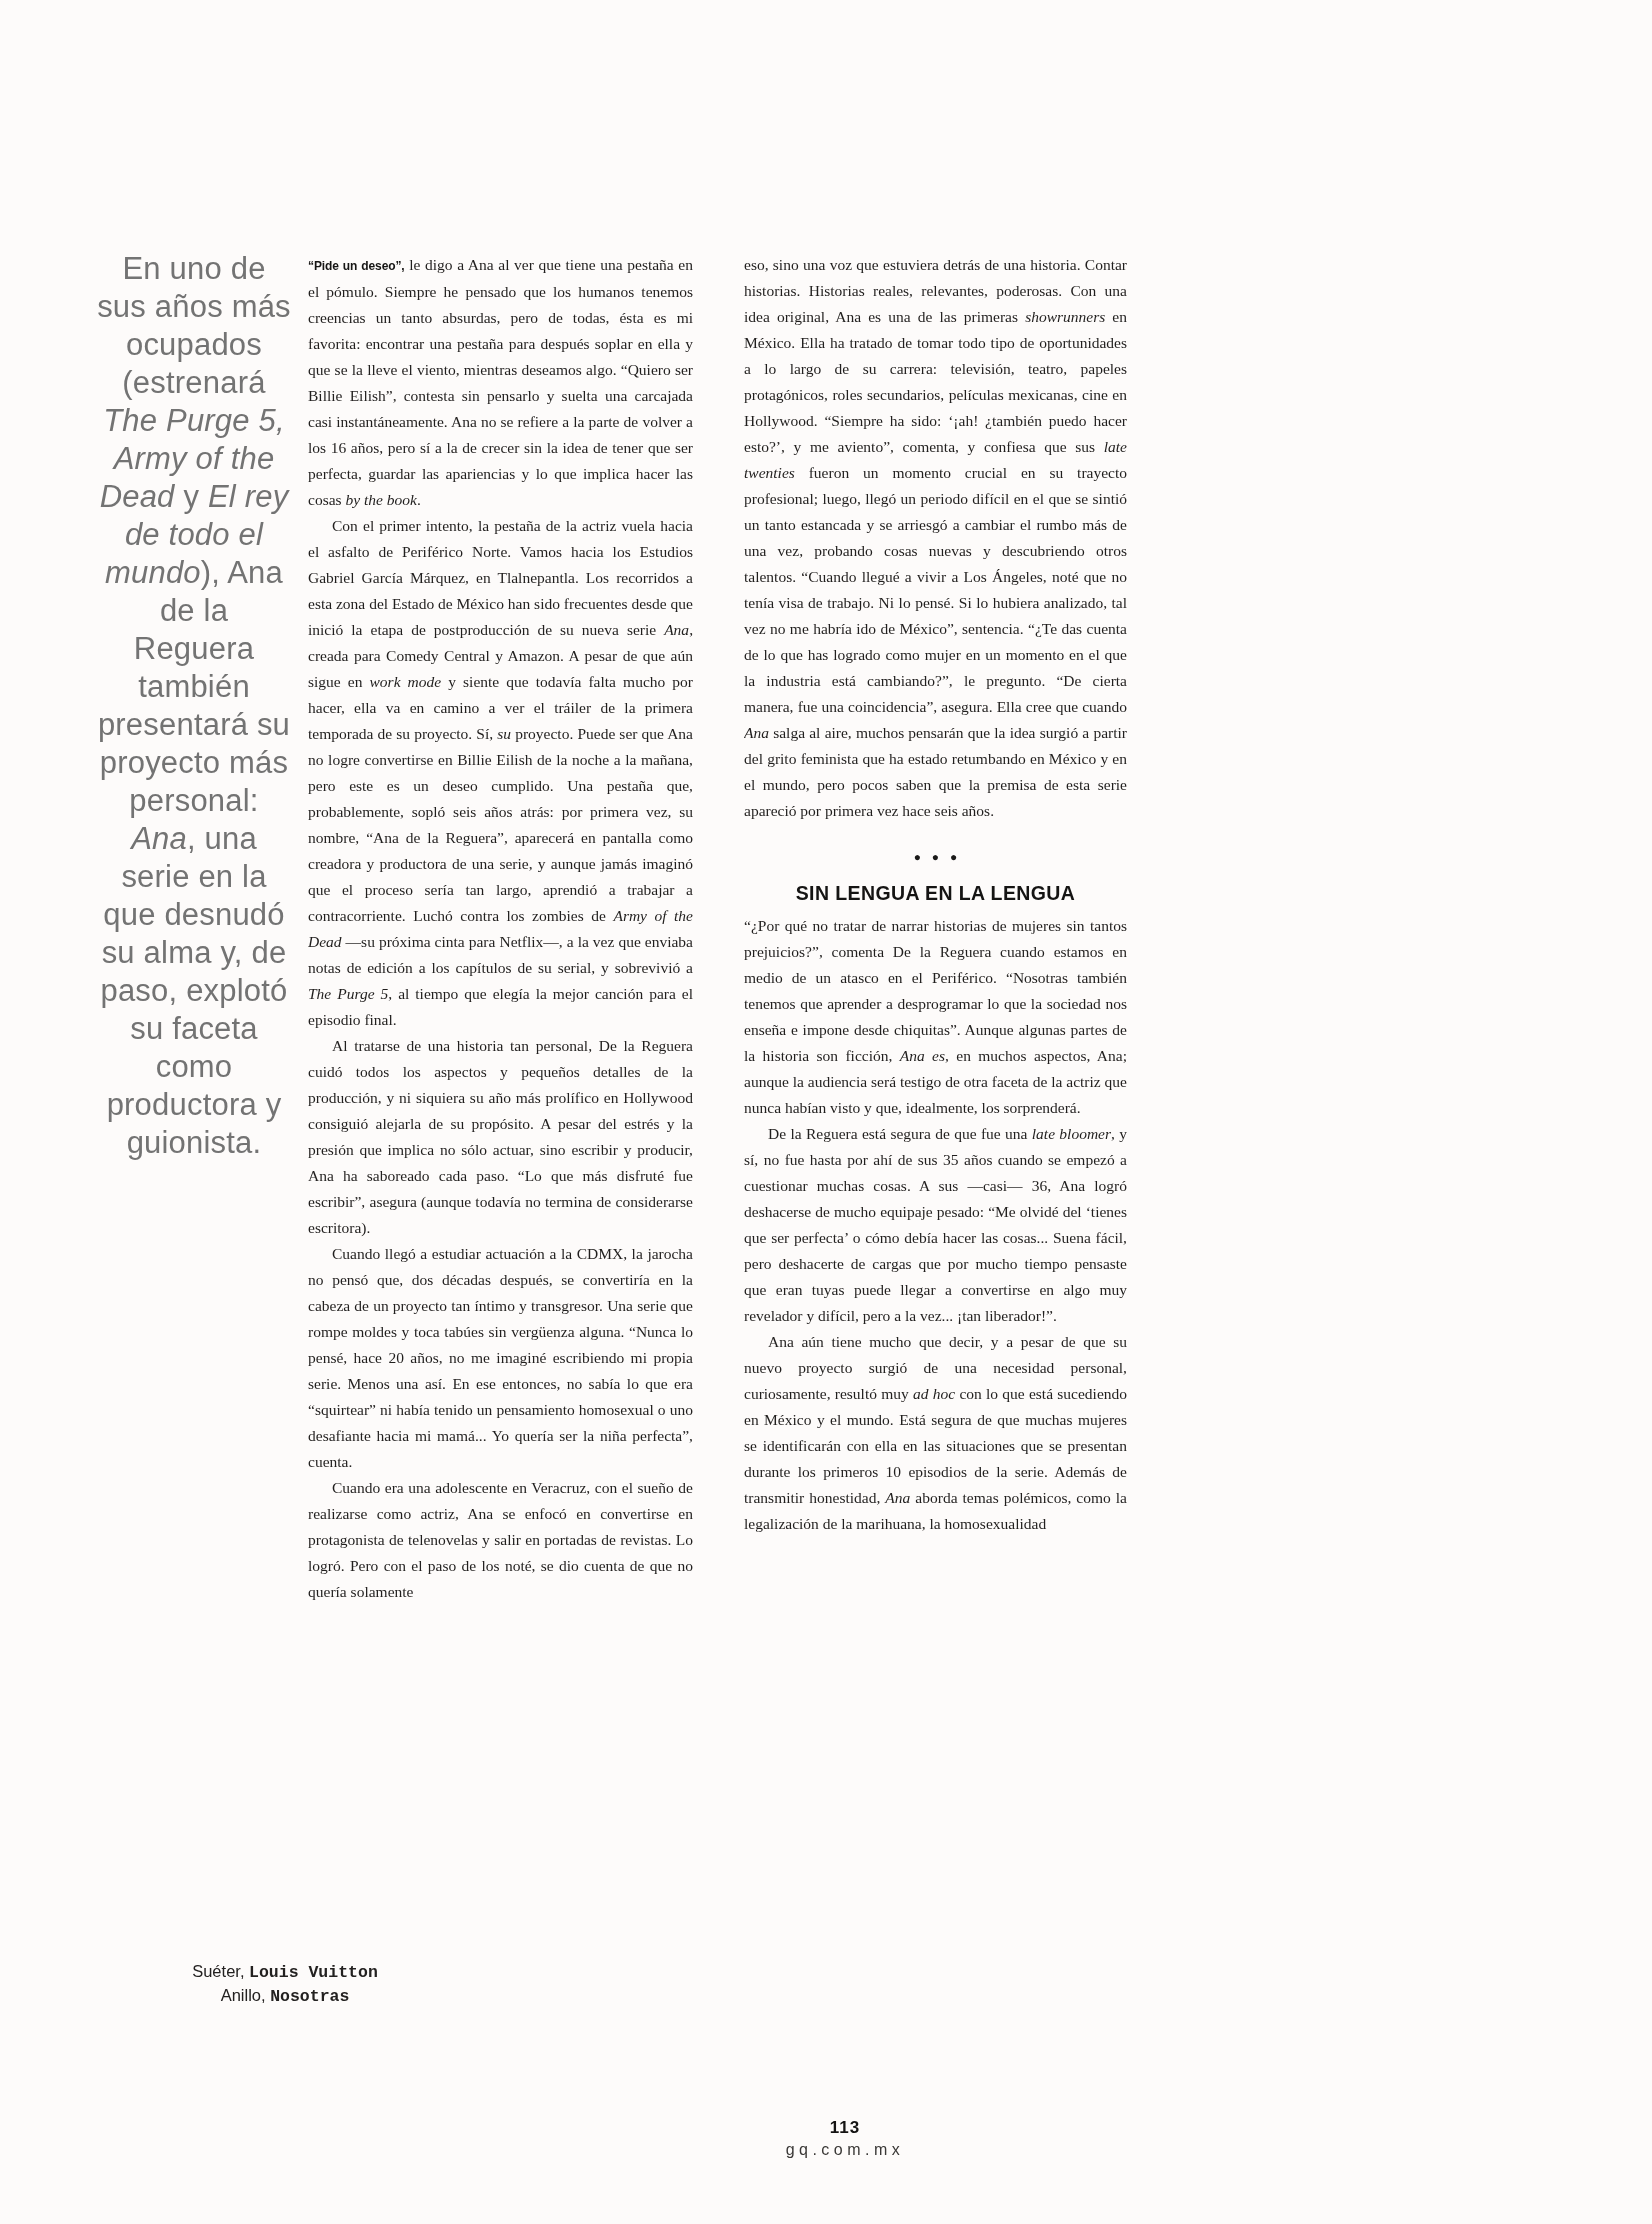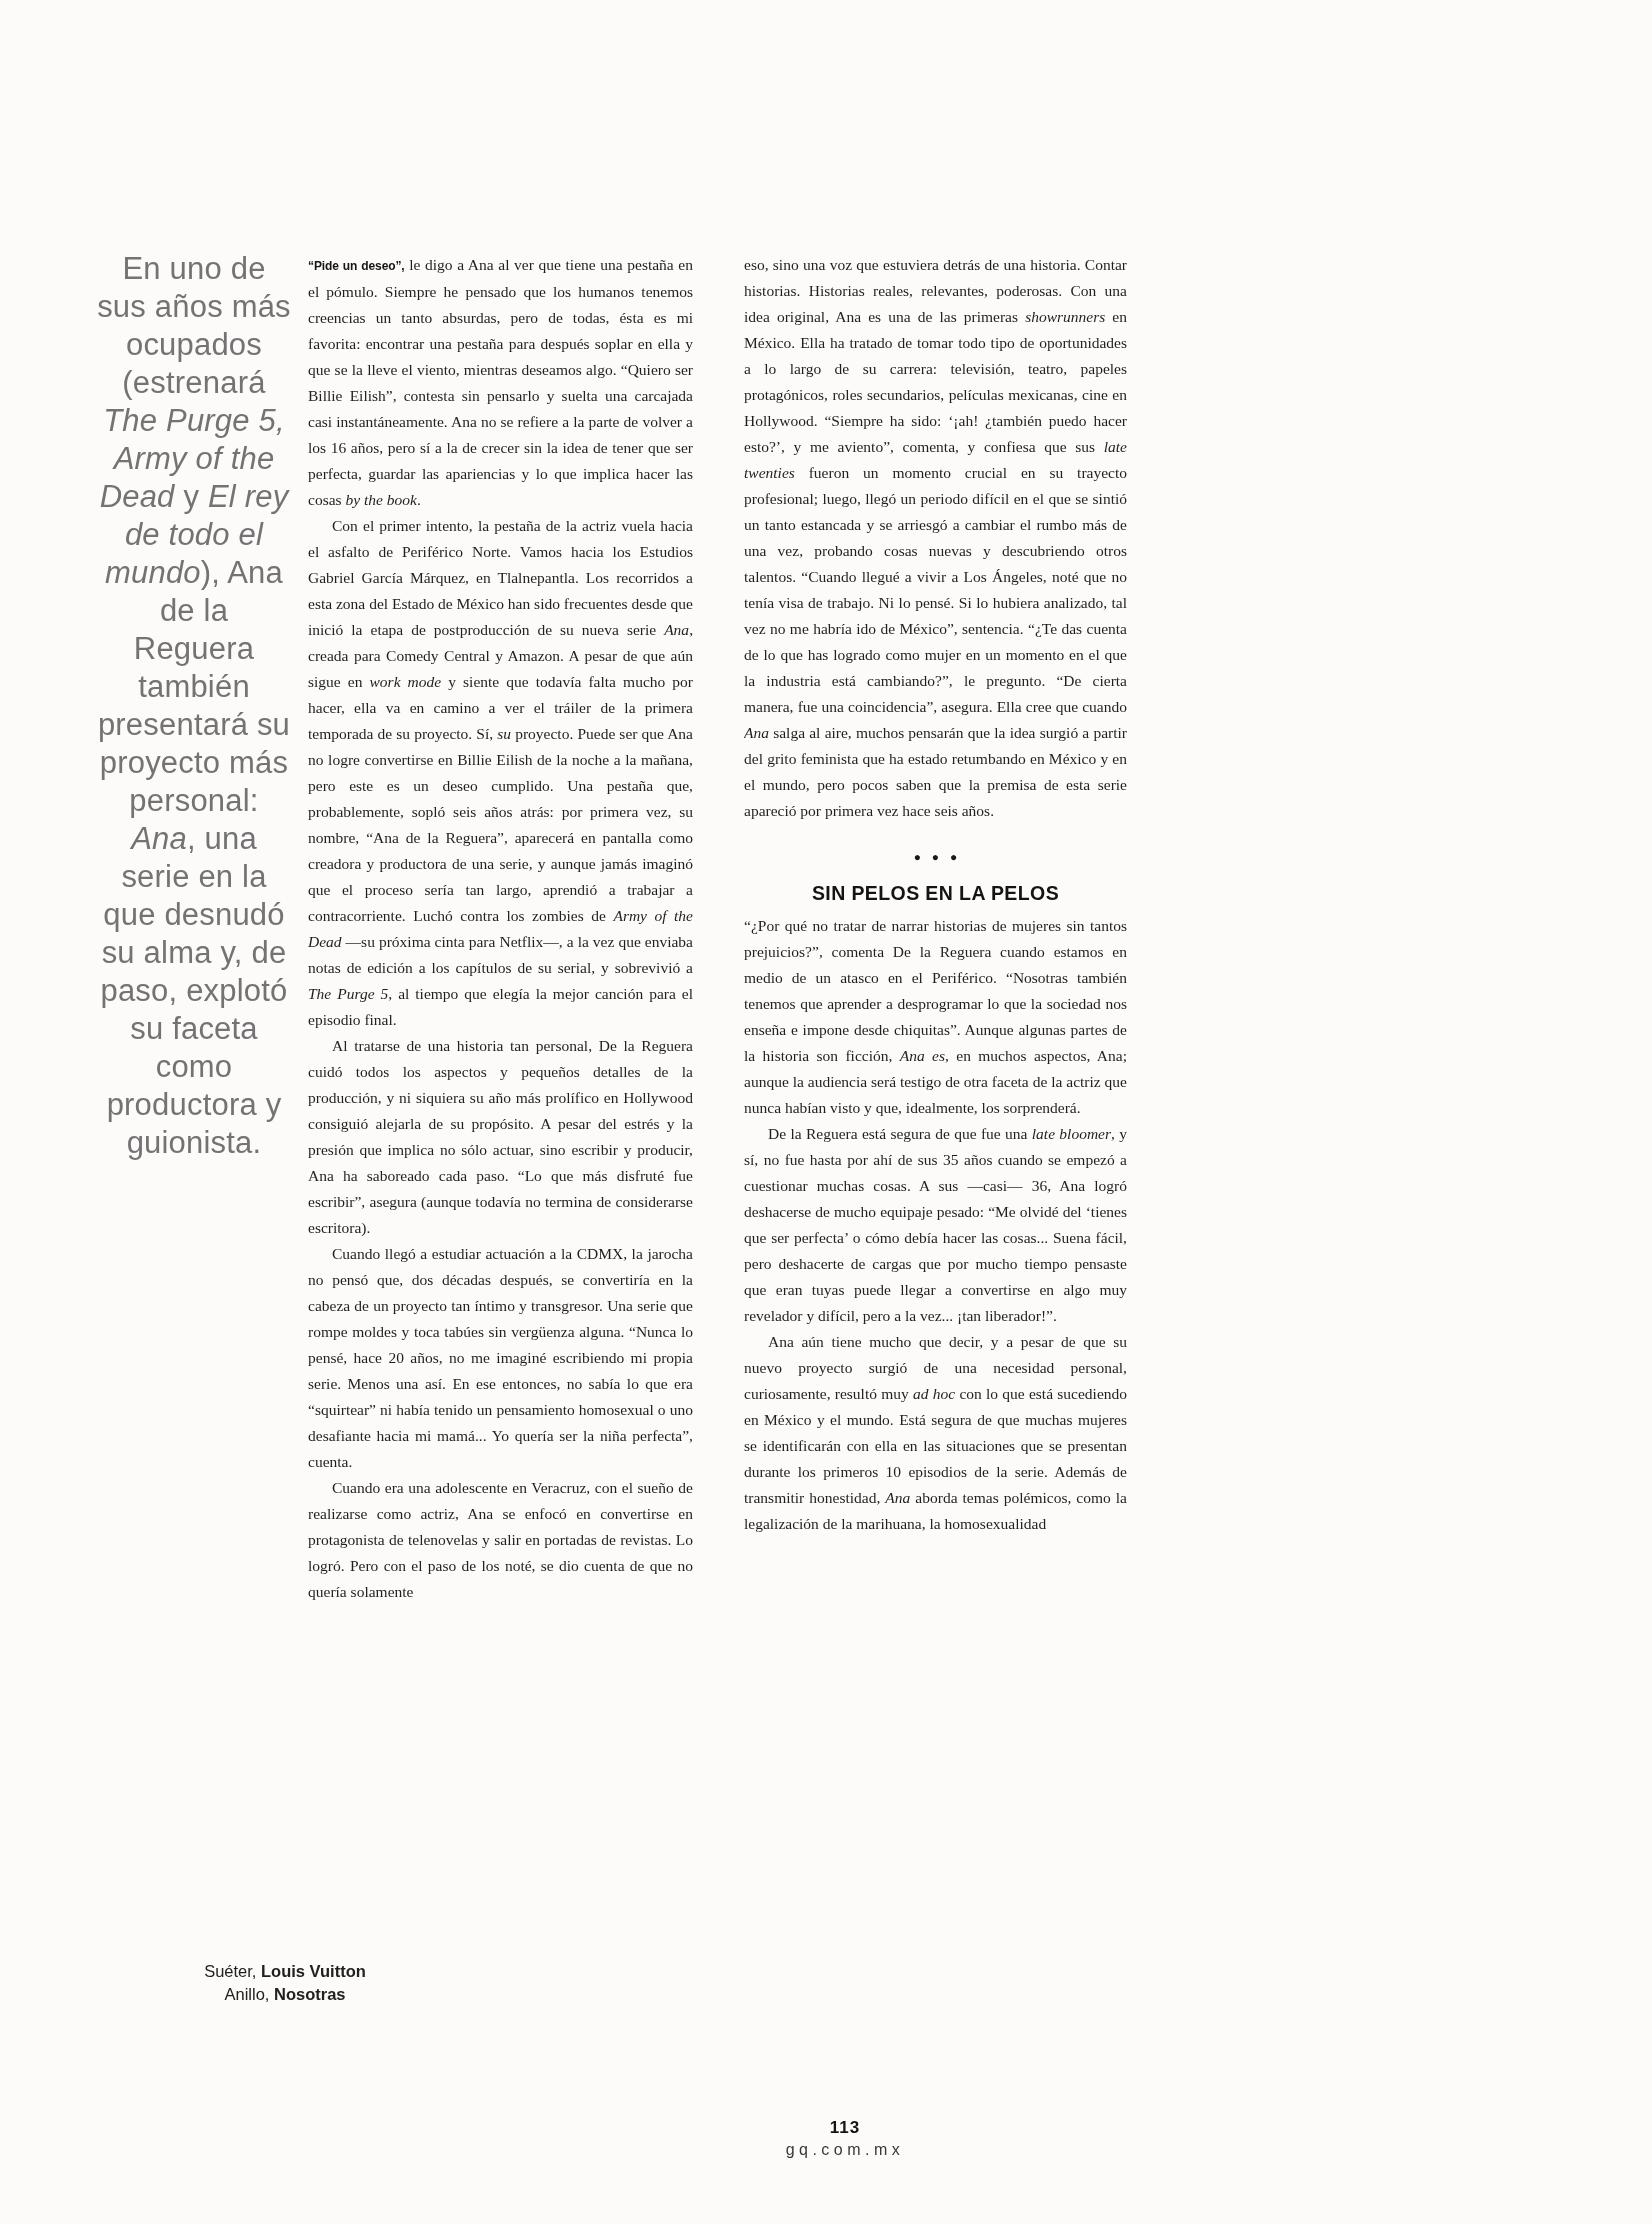--- a/index.html
+++ b/index.html
@@ -30,21 +30,21 @@
     font-size:15.5px;line-height:26px;
     text-align:justify;
     color:#211f1e;
     max-height:1700px;overflow:hidden;
   }
   .col1{left:308px;width:385px;}
   .col2{left:744px;width:383px;}
   .para{margin:0;hyphens:auto;-webkit-hyphens:auto;}
   .para.indent{text-indent:24px;}
   .seg-i{font-style:italic;}
-  .seg-b{font-weight:bold;}
+  .seg-b{font-weight:bold;font-family:Liberation Mono, monospace;}
   .seg-lead{
     font-family:"Liberation Sans",sans-serif;
     font-weight:700;font-size:12px;letter-spacing:-.1px;
     color:#161514;
   }
 
   
   .dots{
     text-align:center;
     font-size:12px;letter-spacing:11px;padding-left:11px;
@@ -92,21 +92,21 @@
       <p class="para"><span class="seg-lead">“Pide un deseo”,</span><span> le digo a Ana al ver que tiene una pestaña en el pómulo. Siempre he pensado que los humanos tenemos creencias un tanto absurdas, pero de todas, ésta es mi favorita: encontrar una pestaña para después soplar en ella y que se la lleve el viento, mientras deseamos algo. “Quiero ser Billie Eilish”, contesta sin pensarlo y suelta una carcajada casi instantáneamente. Ana no se refiere a la parte de volver a los 16 años, pero sí a la de crecer sin la idea de tener que ser perfecta, guardar las apariencias y lo que implica hacer las cosas </span><span class="seg-i">by the book</span><span>.</span></p>
       <p class="para indent"><span>Con el primer intento, la pestaña de la actriz vuela hacia el asfalto de Periférico Norte. Vamos hacia los Estudios Gabriel García Márquez, en Tlalnepantla. Los recorridos a esta zona del Estado de México han sido frecuentes desde que inició la etapa de postproducción de su nueva serie </span><span class="seg-i">Ana</span><span>, creada para Comedy Central y Amazon. A pesar de que aún sigue en </span><span class="seg-i">work mode</span><span> y siente que todavía falta mucho por hacer, ella va en camino a ver el tráiler de la primera temporada de su proyecto. Sí, </span><span class="seg-i">su</span><span> proyecto. Puede ser que Ana no logre convertirse en Billie Eilish de la noche a la mañana, pero este es un deseo cumplido. Una pestaña que, probablemente, sopló seis años atrás: por primera vez, su nombre, “Ana de la Reguera”, aparecerá en pantalla como creadora y productora de una serie, y aunque jamás imaginó que el proceso sería tan largo, aprendió a trabajar a contracorriente. Luchó contra los zombies de </span><span class="seg-i">Army of the Dead</span><span> —su próxima cinta para Netflix—, a la vez que enviaba notas de edición a los capítulos de su serial, y sobrevivió a </span><span class="seg-i">The Purge 5</span><span>, al tiempo que elegía la mejor canción para el episodio final.</span></p>
       <p class="para indent"><span>Al tratarse de una historia tan personal, De la Reguera cuidó todos los aspectos y pequeños detalles de la producción, y ni siquiera su año más prolífico en Hollywood consiguió alejarla de su propósito. A pesar del estrés y la presión que implica no sólo actuar, sino escribir y producir, Ana ha saboreado cada paso. “Lo que más disfruté fue escribir”, asegura (aunque todavía no termina de considerarse escritora).</span></p>
       <p class="para indent"><span>Cuando llegó a estudiar actuación a la CDMX, la jarocha no pensó que, dos décadas después, se convertiría en la cabeza de un proyecto tan íntimo y transgresor. Una serie que rompe moldes y toca tabúes sin vergüenza alguna. “Nunca lo pensé, hace 20 años, no me imaginé escribiendo mi propia serie. Menos una así. En ese entonces, no sabía lo que era “squirtear” ni había tenido un pensamiento homosexual o uno desafiante hacia mi mamá... Yo quería ser la niña perfecta”, cuenta.</span></p>
       <p class="para indent"><span>Cuando era una adolescente en Veracruz, con el sueño de realizarse como actriz, Ana se enfocó en convertirse en protagonista de telenovelas y salir en portadas de revistas. Lo logró. Pero con el paso de los noté, se dio cuenta de que no quería solamente</span></p>
     </section>
 
   <section class="col col2">
       <p class="para"><span>eso, sino una voz que estuviera detrás de una historia. Contar historias. Historias reales, relevantes, poderosas. Con una idea original, Ana es una de las primeras </span><span class="seg-i">showrunners</span><span> en México. Ella ha tratado de tomar todo tipo de oportunidades a lo largo de su carrera: televisión, teatro, papeles protagónicos, roles secundarios, películas mexicanas, cine en Hollywood. “Siempre ha sido: ‘¡ah! ¿también puedo hacer esto?’, y me aviento”, comenta, y confiesa que sus </span><span class="seg-i">late twenties</span><span> fueron un momento crucial en su trayecto profesional; luego, llegó un periodo difícil en el que se sintió un tanto estancada y se arriesgó a cambiar el rumbo más de una vez, probando cosas nuevas y descubriendo otros talentos. “Cuando llegué a vivir a Los Ángeles, noté que no tenía visa de trabajo. Ni lo pensé. Si lo hubiera analizado, tal vez no me habría ido de México”, sentencia. “¿Te das cuenta de lo que has logrado como mujer en un momento en el que la industria está cambiando?”, le pregunto. “De cierta manera, fue una coincidencia”, asegura. Ella cree que cuando </span><span class="seg-i">Ana</span><span> salga al aire, muchos pensarán que la idea surgió a partir del grito feminista que ha estado retumbando en México y en el mundo, pero pocos saben que la premisa de esta serie apareció por primera vez hace seis años.</span></p>
       <div class="dots">●●●</div>
-      <h2 class="section-heading">SIN PELOS EN LA PELOS</h2>
+      <h2 class="section-heading">SIN LENGUA EN LA LENGUA</h2>
       <p class="para"><span>“¿Por qué no tratar de narrar historias de mujeres sin tantos prejuicios?”, comenta De la Reguera cuando estamos en medio de un atasco en el Periférico. “Nosotras también tenemos que aprender a desprogramar lo que la sociedad nos enseña e impone desde chiquitas”. Aunque algunas partes de la historia son ficción, </span><span class="seg-i">Ana es</span><span>, en muchos aspectos, Ana; aunque la audiencia será testigo de otra faceta de la actriz que nunca habían visto y que, idealmente, los sorprenderá.</span></p>
       <p class="para indent"><span>De la Reguera está segura de que fue una </span><span class="seg-i">late bloomer</span><span>, y sí, no fue hasta por ahí de sus 35 años cuando se empezó a cuestionar muchas cosas. A sus —casi— 36, Ana logró deshacerse de mucho equipaje pesado: “Me olvidé del ‘tienes que ser perfecta’ o cómo debía hacer las cosas... Suena fácil, pero deshacerte de cargas que por mucho tiempo pensaste que eran tuyas puede llegar a convertirse en algo muy revelador y difícil, pero a la vez... ¡tan liberador!”.</span></p>
       <p class="para indent"><span>Ana aún tiene mucho que decir, y a pesar de que su nuevo proyecto surgió de una necesidad personal, curiosamente, resultó muy </span><span class="seg-i">ad hoc</span><span> con lo que está sucediendo en México y el mundo. Está segura de que muchas mujeres se identificarán con ella en las situaciones que se presentan durante los primeros 10 episodios de la serie. Además de transmitir honestidad, </span><span class="seg-i">Ana</span><span> aborda temas polémicos, como la legalización de la marihuana, la homosexualidad</span></p>
     </section>
 
   <div class="credits">
     <div class="credit-line"><span>Suéter, </span><span class="seg-b">Louis Vuitton</span></div>
     <div class="credit-line"><span>Anillo, </span><span class="seg-b">Nosotras</span></div>
   </div>
 

